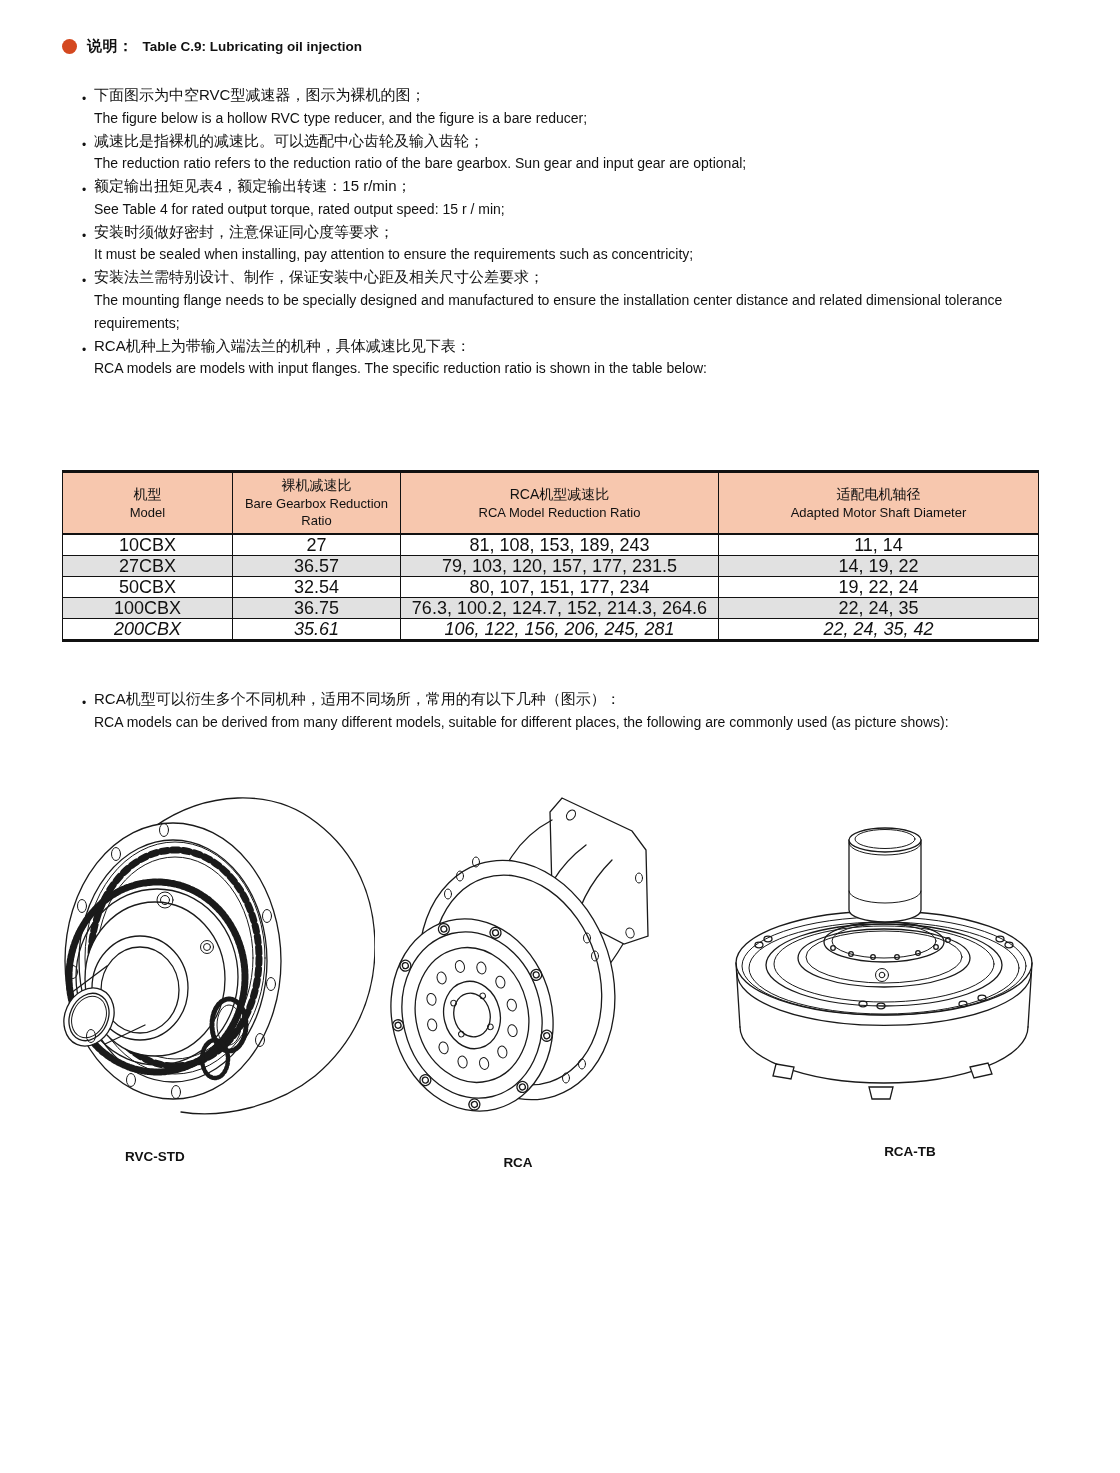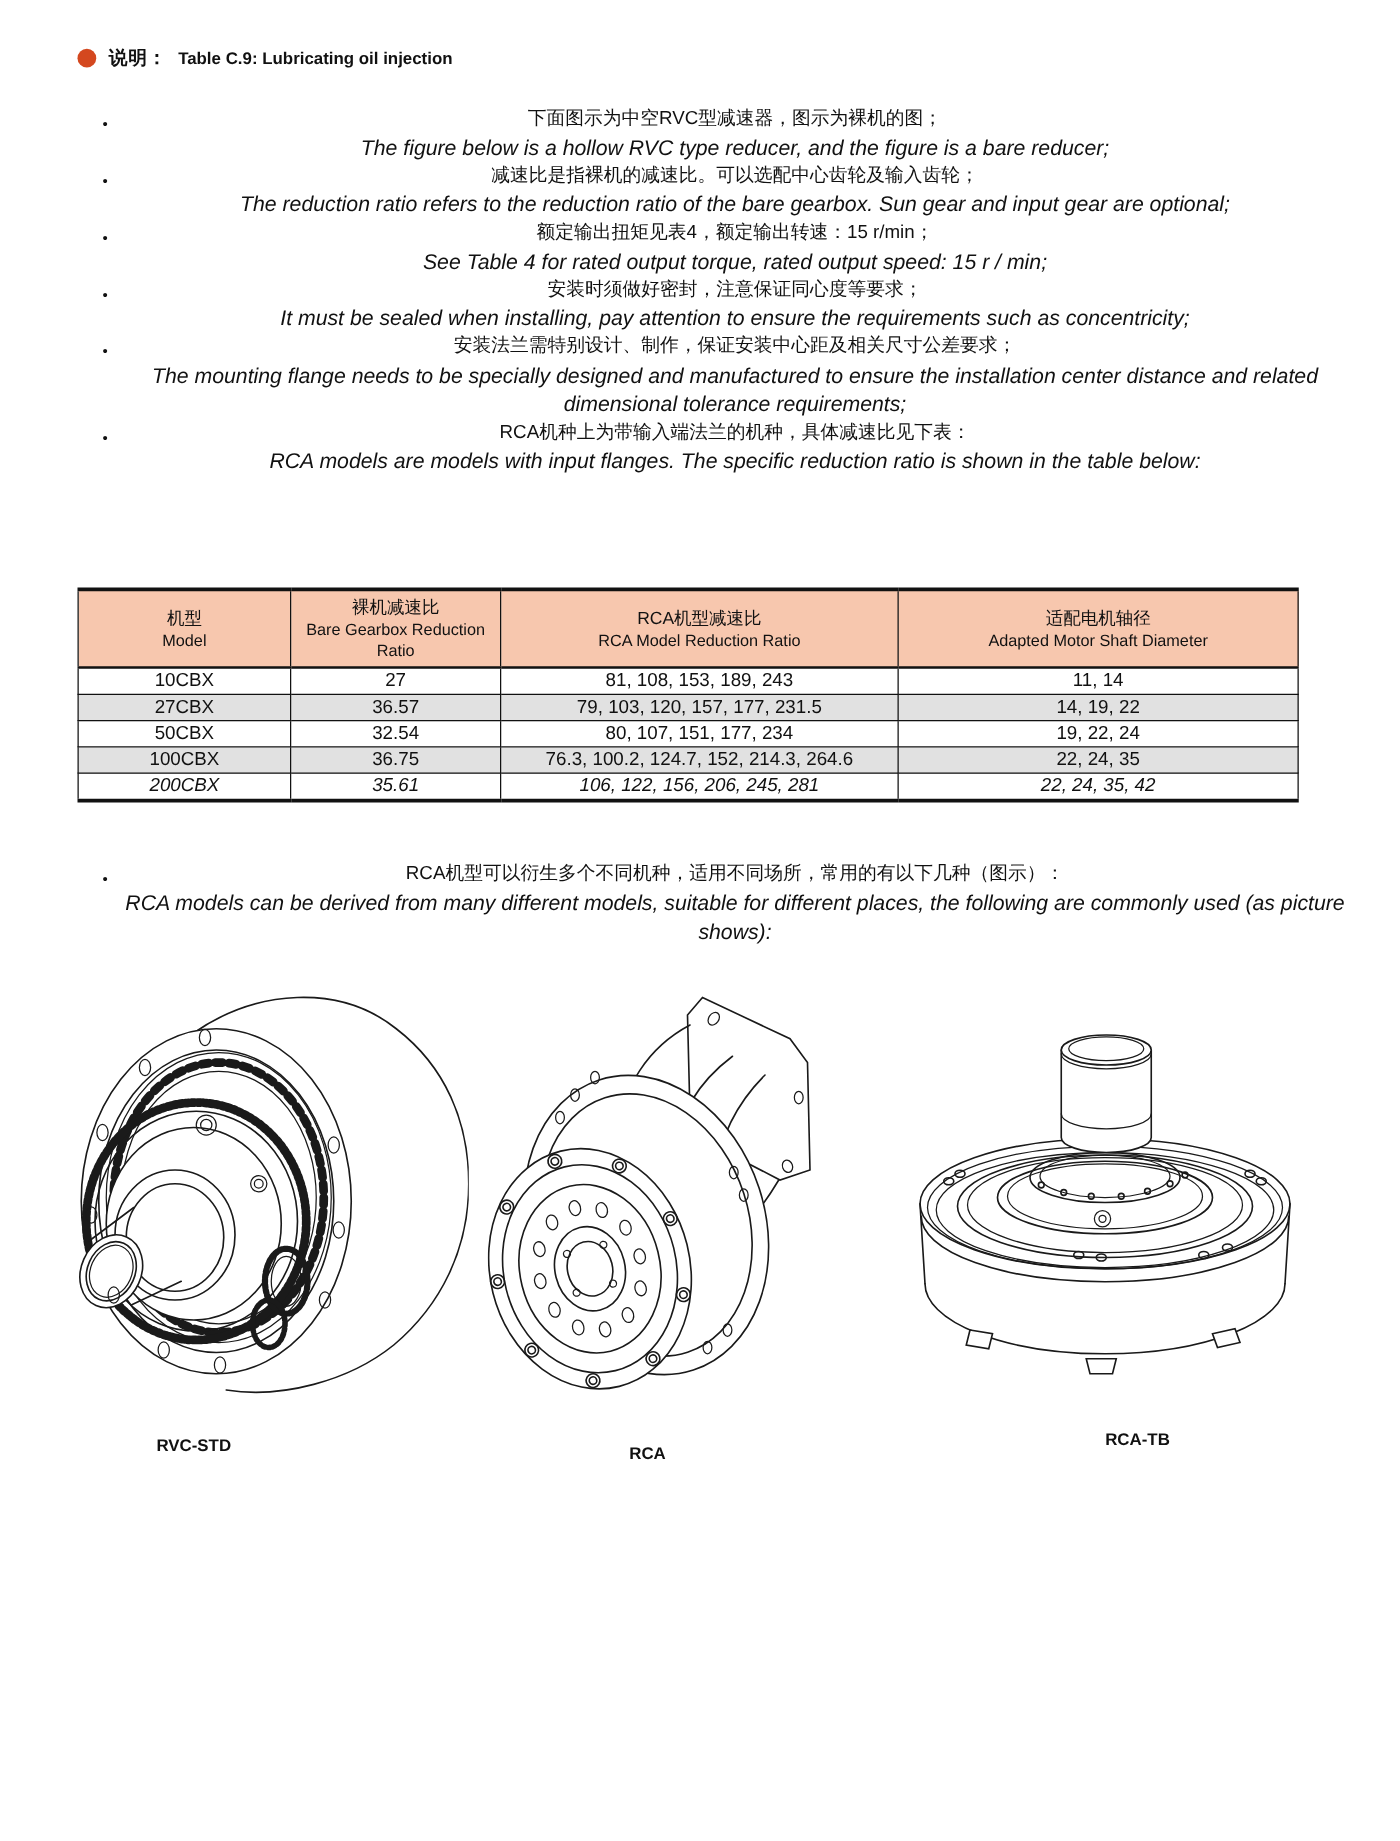--- a/index.html
+++ b/index.html
@@ -9,33 +9,33 @@
   
   .doc-header{position:absolute;left:62px;top:37px;display:flex;align-items:center;}
   .dot{width:15px;height:15px;border-radius:50%;background:#d4481f;margin-right:10px;flex:0 0 auto;}
   .hdr-cn{font-weight:bold;font-size:15px;letter-spacing:.5px;}
   .hdr-en{font-size:13.5px;margin-left:9px;font-weight:bold;}
 
   
   .notes{position:absolute;left:82px;width:1000px;}
   .notes-top{top:84px;}
   .derive-top{top:688px;}
-  .note{position:relative;padding-left:12px;text-align:center;}
+  .note{position:relative;padding-left:12px;}
   .note-cn{font-size:15px;line-height:22.5px;}
   .note-cn::before{content:"•";position:absolute;left:0;top:4px;font-size:12px;}
-  .note-en{font-size:17px;line-height:23px;font-style:italic;}
+  .note-en{font-size:14px;line-height:23px;}
 
   
   .ratio-table{position:absolute;left:62px;top:470px;width:976px;border-collapse:collapse;
                table-layout:fixed;}
   .ratio-table th{background:#f7c7ae;border:1px solid #111;border-top:3px solid #111;
                   border-bottom:2px solid #111;font-weight:normal;padding:3px 0 4px;}
   .th-cn{font-size:14px;line-height:19px;text-align:center;}
   .th-en{font-size:13px;line-height:17px;text-align:center;}
-  .ratio-table td{border:1px solid #111;text-align:center;font-size:15px;
+  .ratio-table td{border:1px solid #111;text-align:center;font-size:18px;
                   height:20px;line-height:20px;padding:0;}
   .ratio-table tbody tr:nth-child(even){background:#e1e1e1;}
   .ratio-table tbody tr:last-child td{border-bottom:3px solid #111;font-style:italic;}
 
   
   .fig{position:absolute;}
   .fig svg ellipse,.fig svg circle,.fig svg path,.fig svg line{
        stroke:#1a1a1a;stroke-width:1.3;fill:none;stroke-linecap:round;}
   .fig svg .wf{fill:#ffffff;}
   .fig svg .teeth{stroke-width:7;stroke-dasharray:2.6 2.2;}

